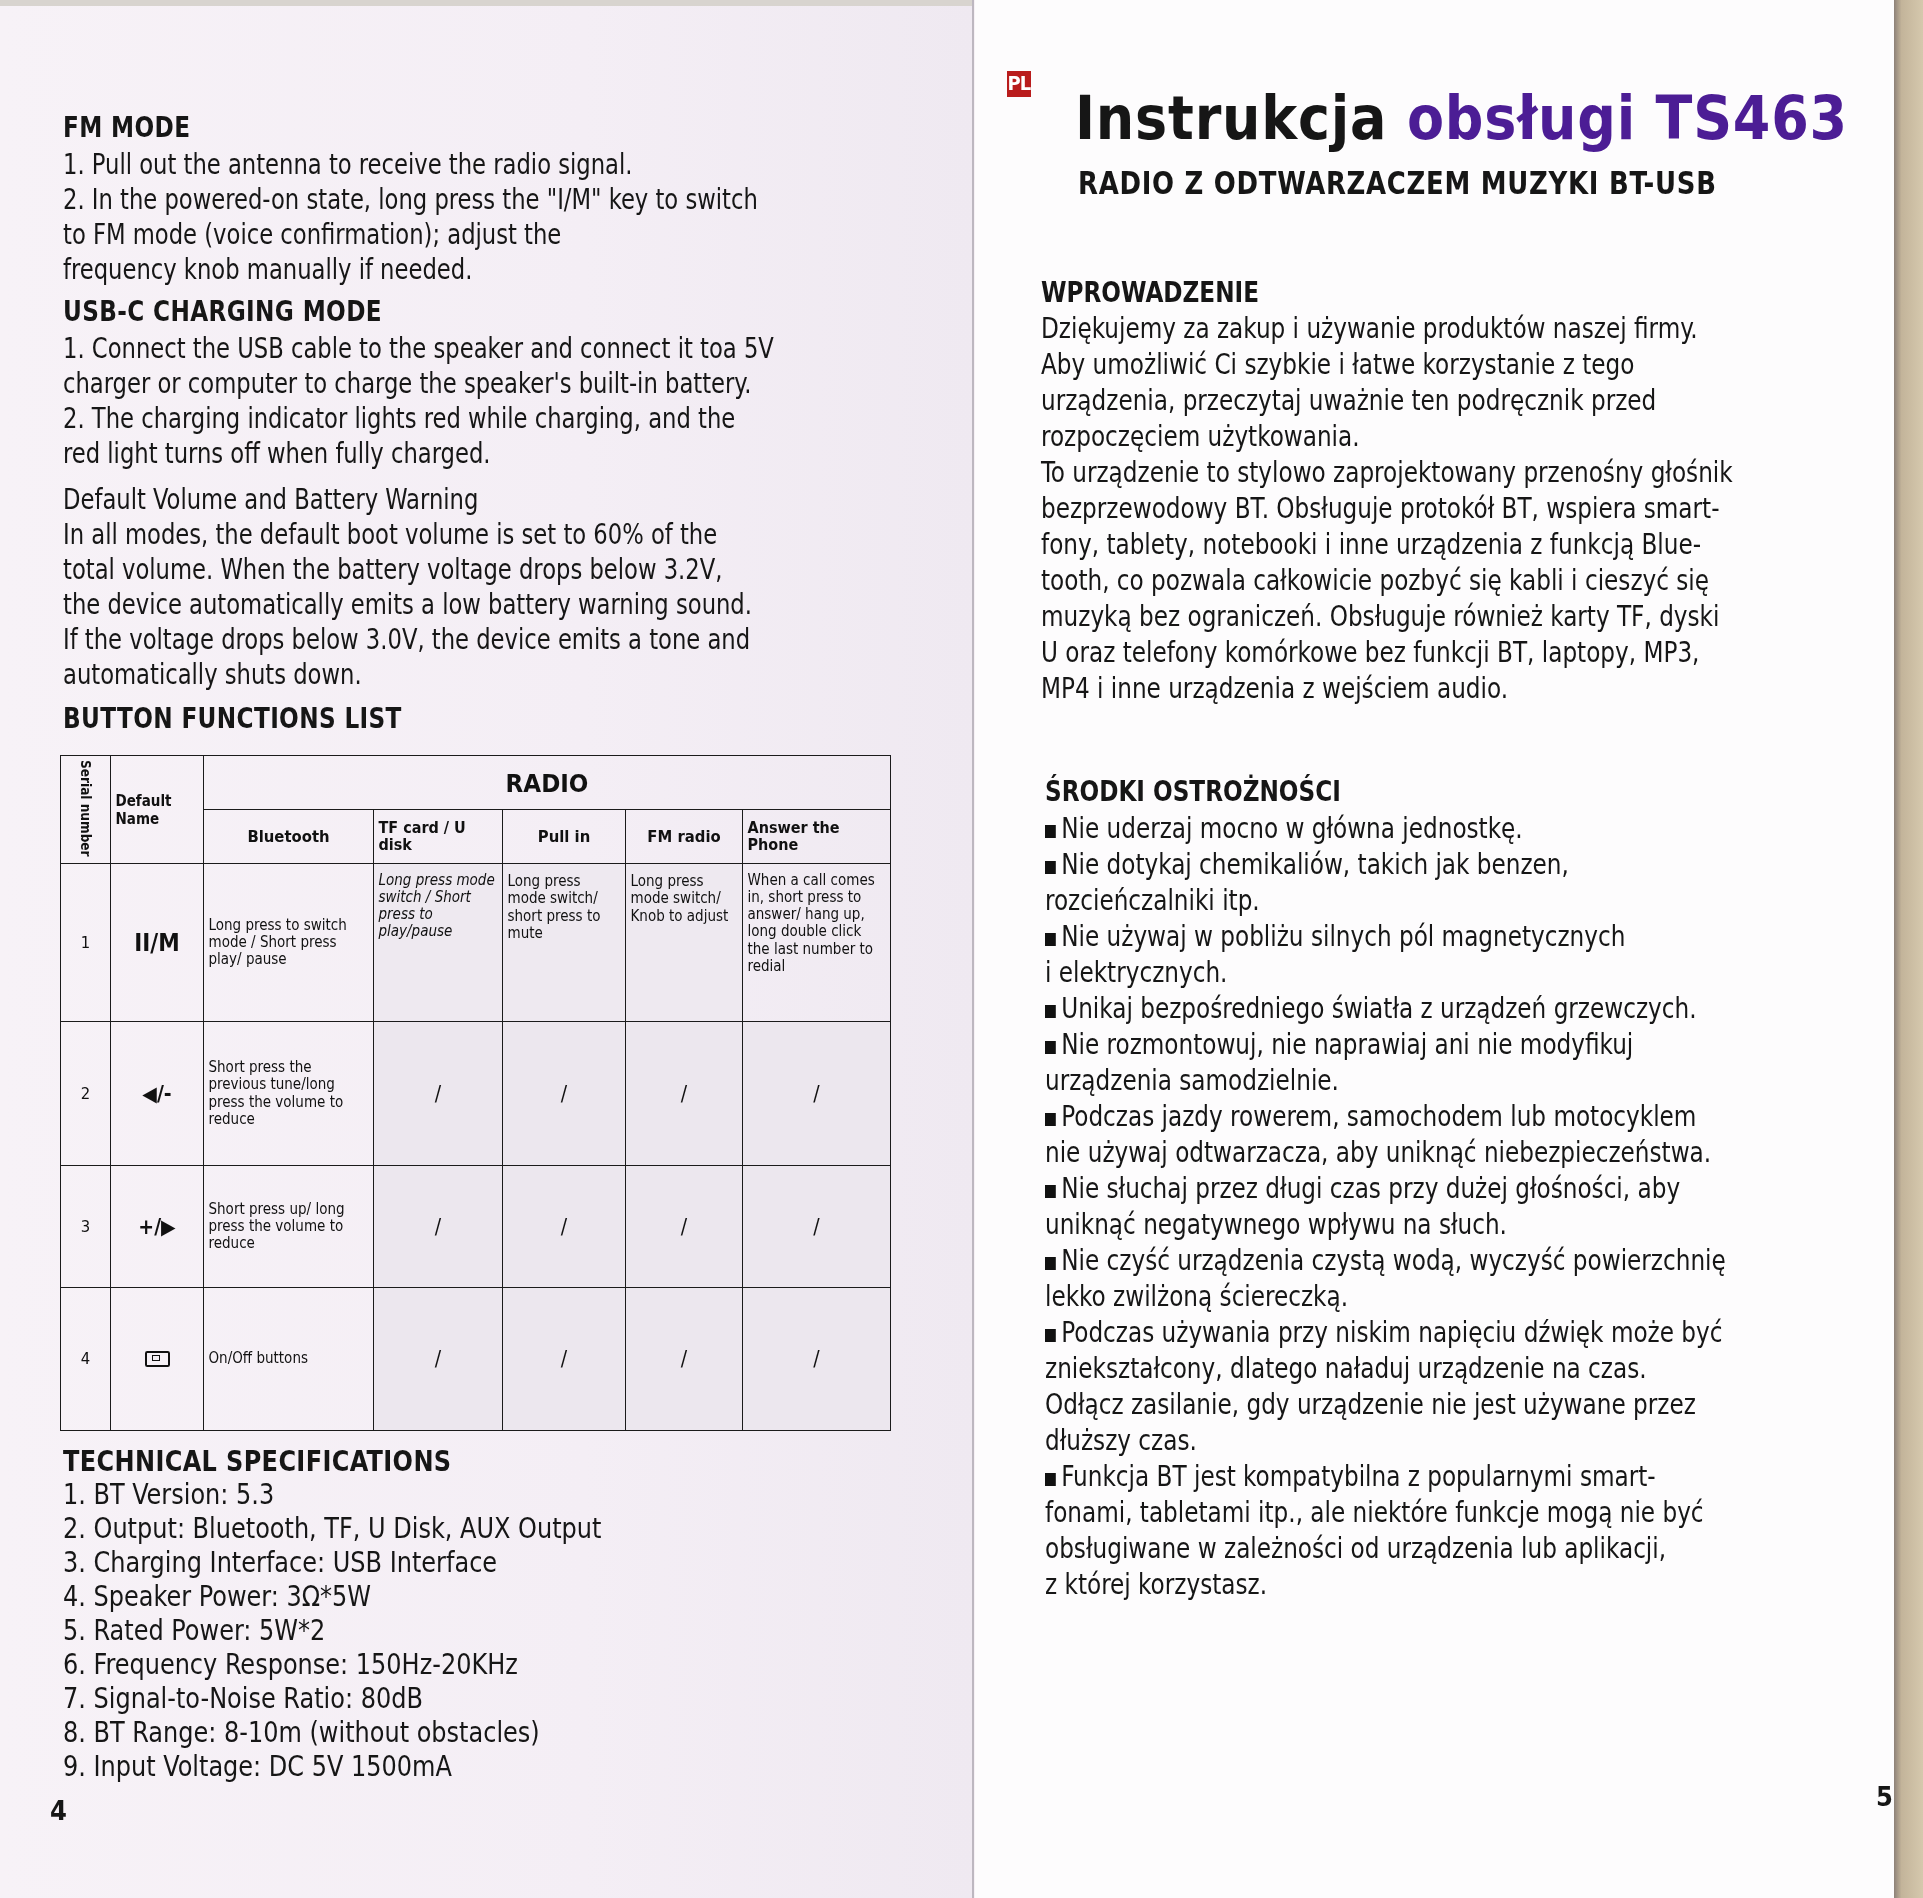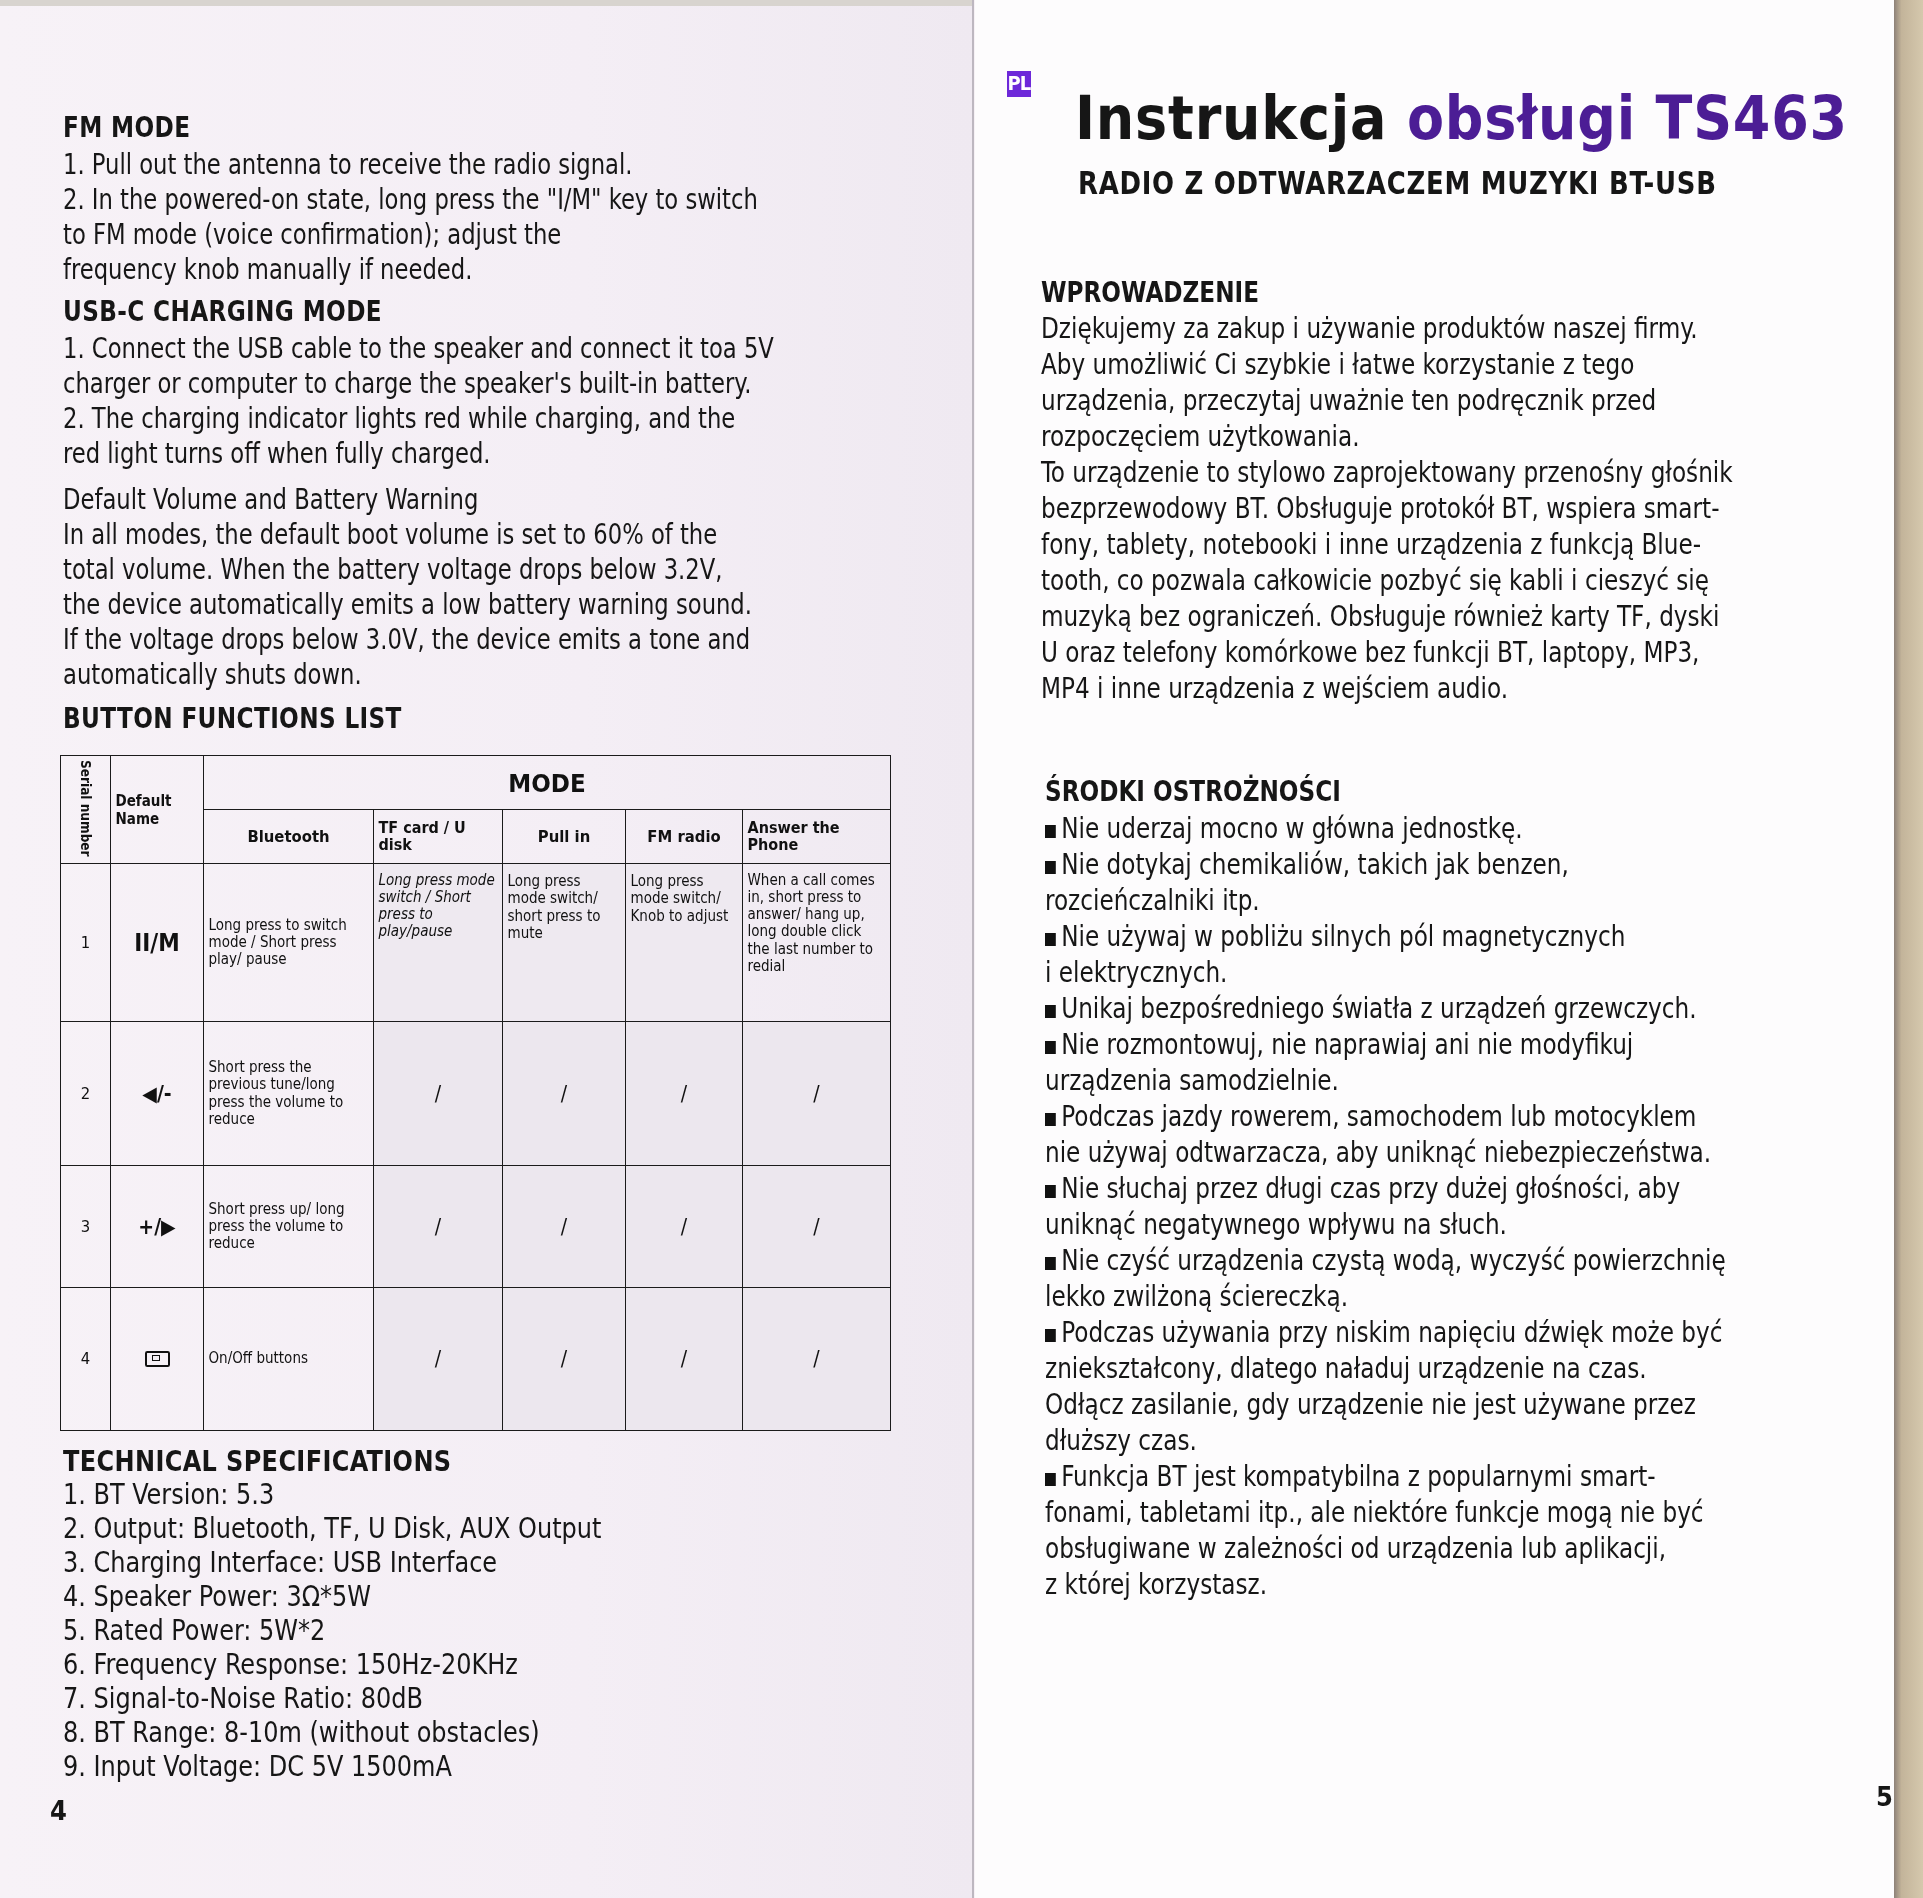--- a/index.html
+++ b/index.html
@@ -55,21 +55,21 @@
   .slash { text-align:center; font-size:21px; vertical-align:middle; background:#ece7ee; }
   .shade { background:#eee9f0; }
   .power-glyph { display:inline-block; width:21px; height:12px; border:2.3px solid #111; border-radius:2.3px; position:relative; }
   .power-glyph::after { content:""; position:absolute; left:5.3px; top:2.3px; width:6px; height:3.8px; border:1.5px solid #111; }
 
   .page-num { position:absolute; font-weight:bold; font-size:27px; }
 
   
   .pl-badge {
     position:absolute; left:1007px; top:71px; width:24px; height:25.6px;
-    background:#6d28d9; color:#fff; font-weight:bold; font-size:20px;
+    background:#b91c1c; color:#fff; font-weight:bold; font-size:20px;
     text-align:center; line-height:25.6px; letter-spacing:-0.8px;
   }
   .main-title {
     position:absolute; left:1075px; top:83px; font-size:60px; font-weight:bold;
     letter-spacing:0.8px; white-space:nowrap;
   }
   .main-title .gold { color:#4c1d95; }
   .sub-title {
     position:absolute; left:1078px; top:164px; font-size:32px; font-weight:bold;
     letter-spacing:0.8px; white-space:nowrap; transform:scaleX(0.9); transform-origin:left;
@@ -122,21 +122,21 @@
       <col style="width:170px">
     <col style="width:129px">
       <col style="width:123px">
       <col style="width:117px">
       <col style="width:148px">
   </colgroup>
   <tbody>
       <tr>
     <th rowspan="2"><span class="serial-head">Serial number</span></th>
     <th rowspan="2" style="font-size:15px;text-align:left;">Default Name</th>
-    <th colspan="5" class="mode-head">MODE</th>
+    <th colspan="5" class="mode-head">RADIO</th>
   </tr>
   <tr>
     <th class="sub-head">Bluetooth</th>
     <th class="sub-head two">TF card / U disk</th>
     <th class="sub-head">Pull in</th>
     <th class="sub-head">FM radio</th>
     <th class="sub-head two">Answer the Phone</th>
   </tr>
   <tr style="height:158px;">
     <td class="num">1</td>

